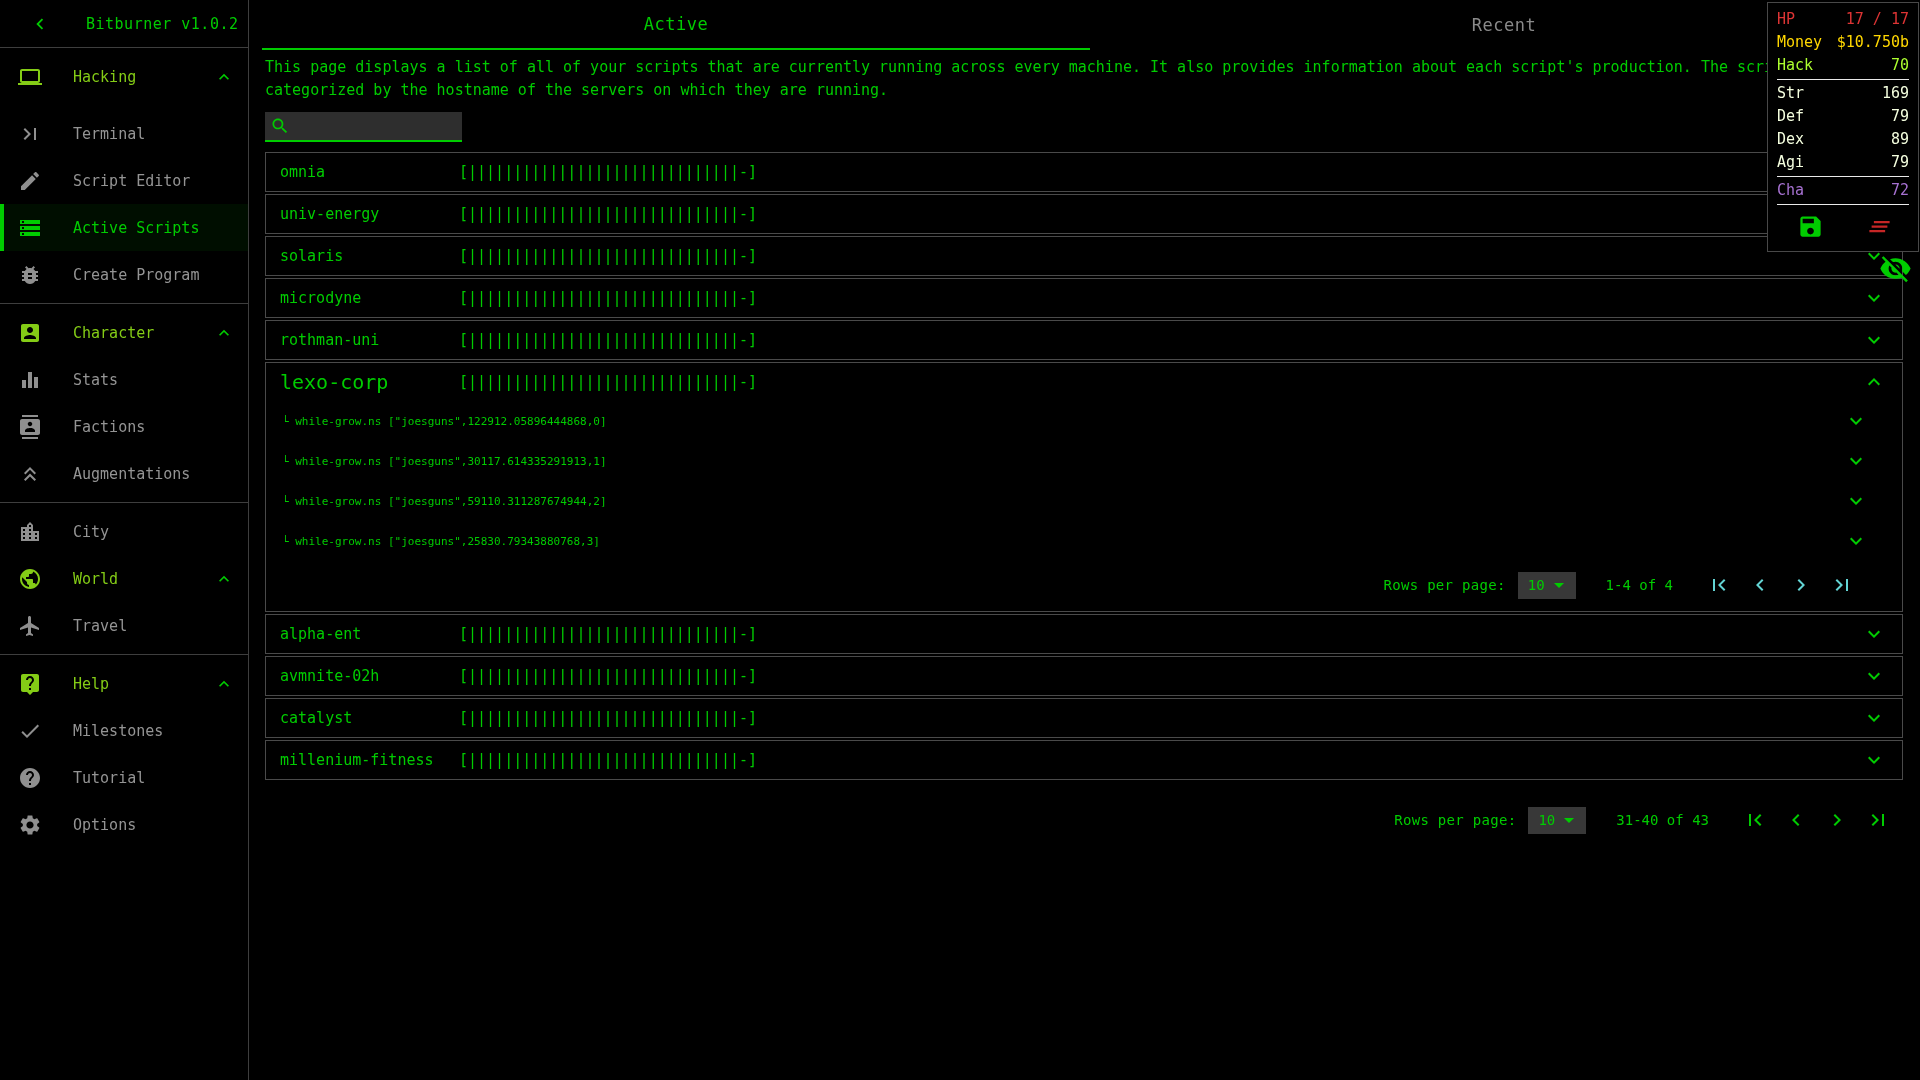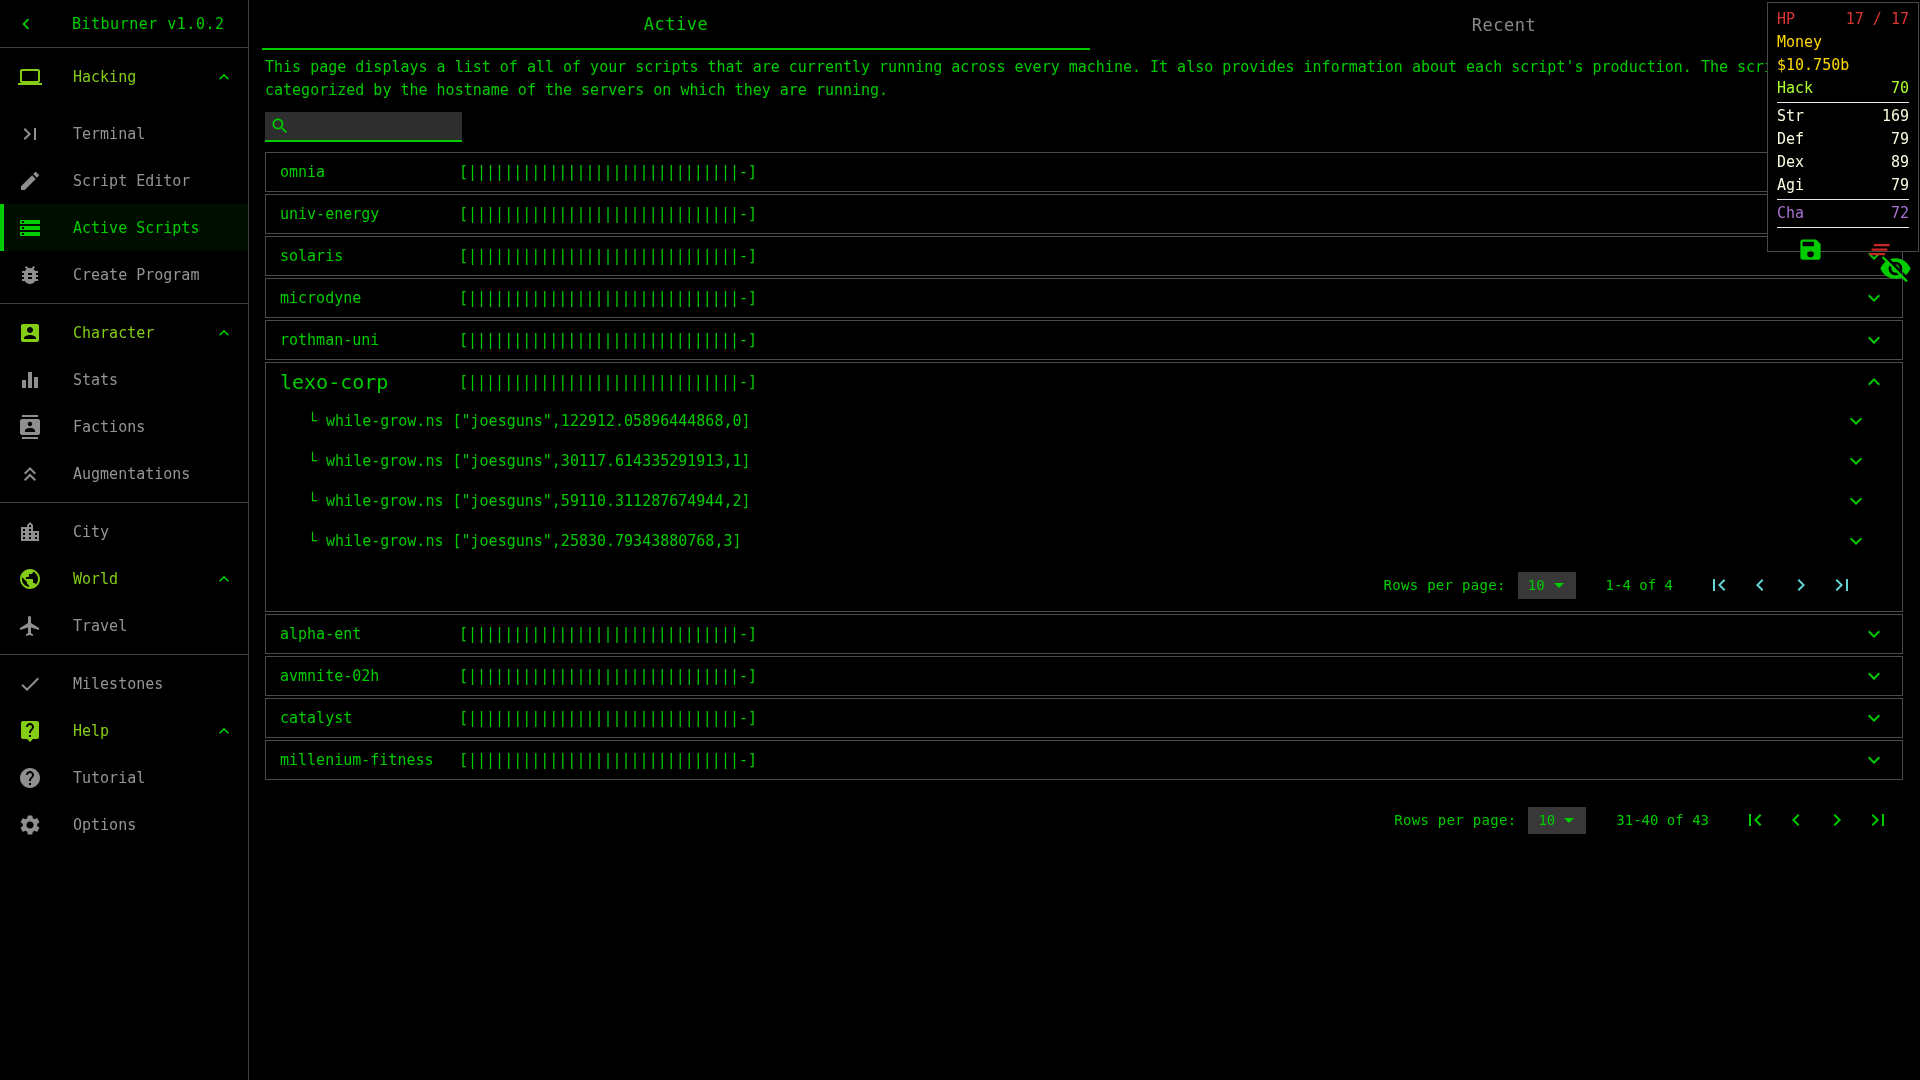--- a/index.html
+++ b/index.html
@@ -7,21 +7,21 @@
   body {
     width:1920px; height:1080px; overflow:hidden;
     background:#000;
     font-family:"DejaVu Sans Mono","Liberation Mono",monospace;
     color:#00cc00;
   }
   svg { display:block; }
 
   
   .sidebar { position:fixed; left:0; top:0; width:249px; height:1080px; background:#000; border-right:1px solid #3e3e3e; z-index:5; }
-  .sb-header { height:48px; display:flex; align-items:center; border-bottom:1px solid #3e3e3e; }
+  .sb-header { height:48px; display:flex; align-items:center; border-bottom:1px solid #3e3e3e;padding-left:14px; }
   .sb-back { width:22px; height:22px; margin-left:15px; color:#00cc00; cursor:pointer; flex:none; }
   .sb-title { margin-left:35px; font-size:15px; color:#00cc00; letter-spacing:0.5px; }
   .sb-section { padding:5px 0; }
   .sb-item { height:47px; display:flex; align-items:center; position:relative; cursor:pointer; }
   .sb-item .ic { width:24px; height:24px; margin-left:18px; flex:none; color:#8f8f8f; }
   .sb-item .lbl { margin-left:31px; font-size:15px; color:#949494; white-space:nowrap; }
   .sb-item.header .lbl, .sb-item.header .ic { color:#84cc16; }
   .sb-item.first-sub { margin-top:10px; }
   .sb-item.active .lbl, .sb-item.active .ic { color:#00cc00; }
   .sb-item.active { background:rgba(0,204,0,0.07); }
@@ -49,42 +49,42 @@
   .srow { height:40px; border:1px solid #4a4a4a; margin-bottom:2px; display:flex; align-items:center; position:relative; background:#000; }
   .srow .name { margin-left:14px; width:179px; font-size:15px; color:#00cc00; flex:none; }
   .srow .bar { font-size:15px; color:#00cc00; white-space:pre; }
   .row-chev { position:absolute; right:16px; top:50%; margin-top:-12px; width:24px; height:24px; color:#00cc00; cursor:pointer; }
 
   .expanded { border:1px solid #4a4a4a; margin-bottom:2px; background:#000; }
   .exp-header { height:38px; display:flex; align-items:center; position:relative; }
   .exp-header .name { margin-left:14px; width:179px; font-size:20px; color:#00cc00; flex:none; }
   .exp-header .bar { font-size:15px; color:#00cc00; white-space:pre; }
   .script-row { height:40px; display:flex; align-items:center; position:relative; }
-  .script-row .txt { margin-left:42px; font-size:15px; color:#00cc00; white-space:pre; }
+  .script-row .txt { margin-left:16px; font-size:11px; color:#00cc00; white-space:pre; }
   .script-chev { position:absolute; right:34px; top:50%; margin-top:-12px; width:24px; height:24px; color:#00cc00; cursor:pointer; }
 
   .pagination { display:flex; align-items:center; justify-content:flex-end; font-size:14px; color:#00cc00; height:40px; }
   .pagination.inner { margin:4px 48px 6px 0; }
   .pagination.outer { margin:20px 13px 0 0; }
   .pg-label { letter-spacing:0.3px; }
   .pg-select { background:#383838; height:27px; padding:0 12px 0 10px; display:flex; align-items:center; margin-left:12px; cursor:pointer; }
   .pg-caret { width:0; height:0; border-left:5px solid transparent; border-right:5px solid transparent; border-top:5px solid #00cc00; margin-left:9px; }
   .pg-range { margin-left:30px; }
   .pg-btn { width:24px; height:24px; margin-left:17px; cursor:pointer; }
   .pagination.inner .pg-btn { color:#63d4d4; }
   .pagination.outer .pg-btn { color:#00cc00; }
   .pg-btn.gap { margin-left:17px; }
   .pg-btn.first { margin-left:34px; }
 
   
   .overview { position:fixed; left:1767px; top:2px; width:152px; height:250px; background:#000; border:1px solid #484848; z-index:10; padding:5px 9px 0 9px; }
   .ov-row { display:flex; justify-content:space-between; font-size:15px; line-height:23px; }
   .ov-sep { height:1px; background:#e9e9e9; margin:2px 0; }
   .c-hp { color:#dd3434; }
-  .c-money { color:#ffd700;flex-direction:column; }
+  .c-money { color:#ffd700; }
   .c-hack { color:#adff2f; }
   .c-combat { color:#f5ffdf; }
   .c-cha { color:#a671d1; }
   .ov-icons { display:flex; justify-content:space-between; padding:6px 16px 0 20px; }
   .ov-save { width:27px; height:27px; color:#00cc00; cursor:pointer; }
   .ov-clear { width:27px; height:27px; color:#c62626; cursor:pointer; }
 
   .eye-toggle { position:fixed; left:1879px; top:252px; width:33px; height:33px; color:#00cc00; z-index:11; cursor:pointer; }
 </style>
 </head>
@@ -217,40 +217,40 @@
           <svg viewBox="0 0 24 24" width="100%" height="100%" fill="currentColor">
             <path d="M21 16v-2l-8-5V3.5c0-.83-.67-1.5-1.5-1.5S10 2.67 10 3.5V9l-8 5v2l8-2.5V19l-2 1.5V22l3.5-1 3.5 1v-1.5L13 19v-5.5l8 2.5z"></path>
           </svg>
         </span>
       <span class="lbl">Travel</span>
     </div>
   </div>
   <div class="sb-divider"></div>
 
   <div class="sb-section">
-    <div class="sb-item">
-      <span class="ic">
-          <svg viewBox="0 0 24 24" width="100%" height="100%" fill="currentColor">
-            <path d="M9 16.17 4.83 12l-1.42 1.41L9 19 21 7l-1.41-1.41z"></path>
-          </svg>
-        </span>
-      <span class="lbl">Milestones</span>
-    </div>
     <div class="sb-item header">
       <span class="ic">
           <svg viewBox="0 0 24 24" width="100%" height="100%" fill="currentColor">
             <path d="M19 2H5c-1.11 0-2 .9-2 2v14c0 1.1.89 2 2 2h4l3 3 3-3h4c1.1 0 2-.9 2-2V4c0-1.1-.9-2-2-2zm-6 16h-2v-2h2v2zm2.07-7.75-.9.92C13.45 11.9 13 12.5 13 14h-2v-.5c0-1.1.45-2.1 1.17-2.83l1.24-1.26c.37-.36.59-.86.59-1.41 0-1.1-.9-2-2-2s-2 .9-2 2H8c0-2.21 1.79-4 4-4s4 1.79 4 4c0 .88-.36 1.68-.93 2.25z"></path>
           </svg>
         </span>
       <span class="lbl">Help</span>
       <span class="sb-chev">
           <svg viewBox="0 0 24 24" width="100%" height="100%" fill="currentColor">
             <path d="M12 8l-6 6 1.41 1.41L12 10.83l4.59 4.58L18 14z"></path>
           </svg>
         </span>
+    </div>
+    <div class="sb-item">
+      <span class="ic">
+          <svg viewBox="0 0 24 24" width="100%" height="100%" fill="currentColor">
+            <path d="M9 16.17 4.83 12l-1.42 1.41L9 19 21 7l-1.41-1.41z"></path>
+          </svg>
+        </span>
+      <span class="lbl">Milestones</span>
     </div>
     <div class="sb-item">
       <span class="ic">
           <svg viewBox="0 0 24 24" width="100%" height="100%" fill="currentColor">
             <path d="M12 2C6.48 2 2 6.48 2 12s4.48 10 10 10 10-4.48 10-10S17.52 2 12 2zm1 17h-2v-2h2v2zm2.07-7.75-.9.92C13.45 12.9 13 13.5 13 15h-2v-.5c0-1.1.45-2.1 1.17-2.83l1.24-1.26c.37-.36.59-.86.59-1.41 0-1.1-.9-2-2-2s-2 .9-2 2H8c0-2.21 1.79-4 4-4s4 1.79 4 4c0 .88-.36 1.68-.93 2.25z"></path>
           </svg>
         </span>
       <span class="lbl">Tutorial</span>
     </div>
     <div class="sb-item">

